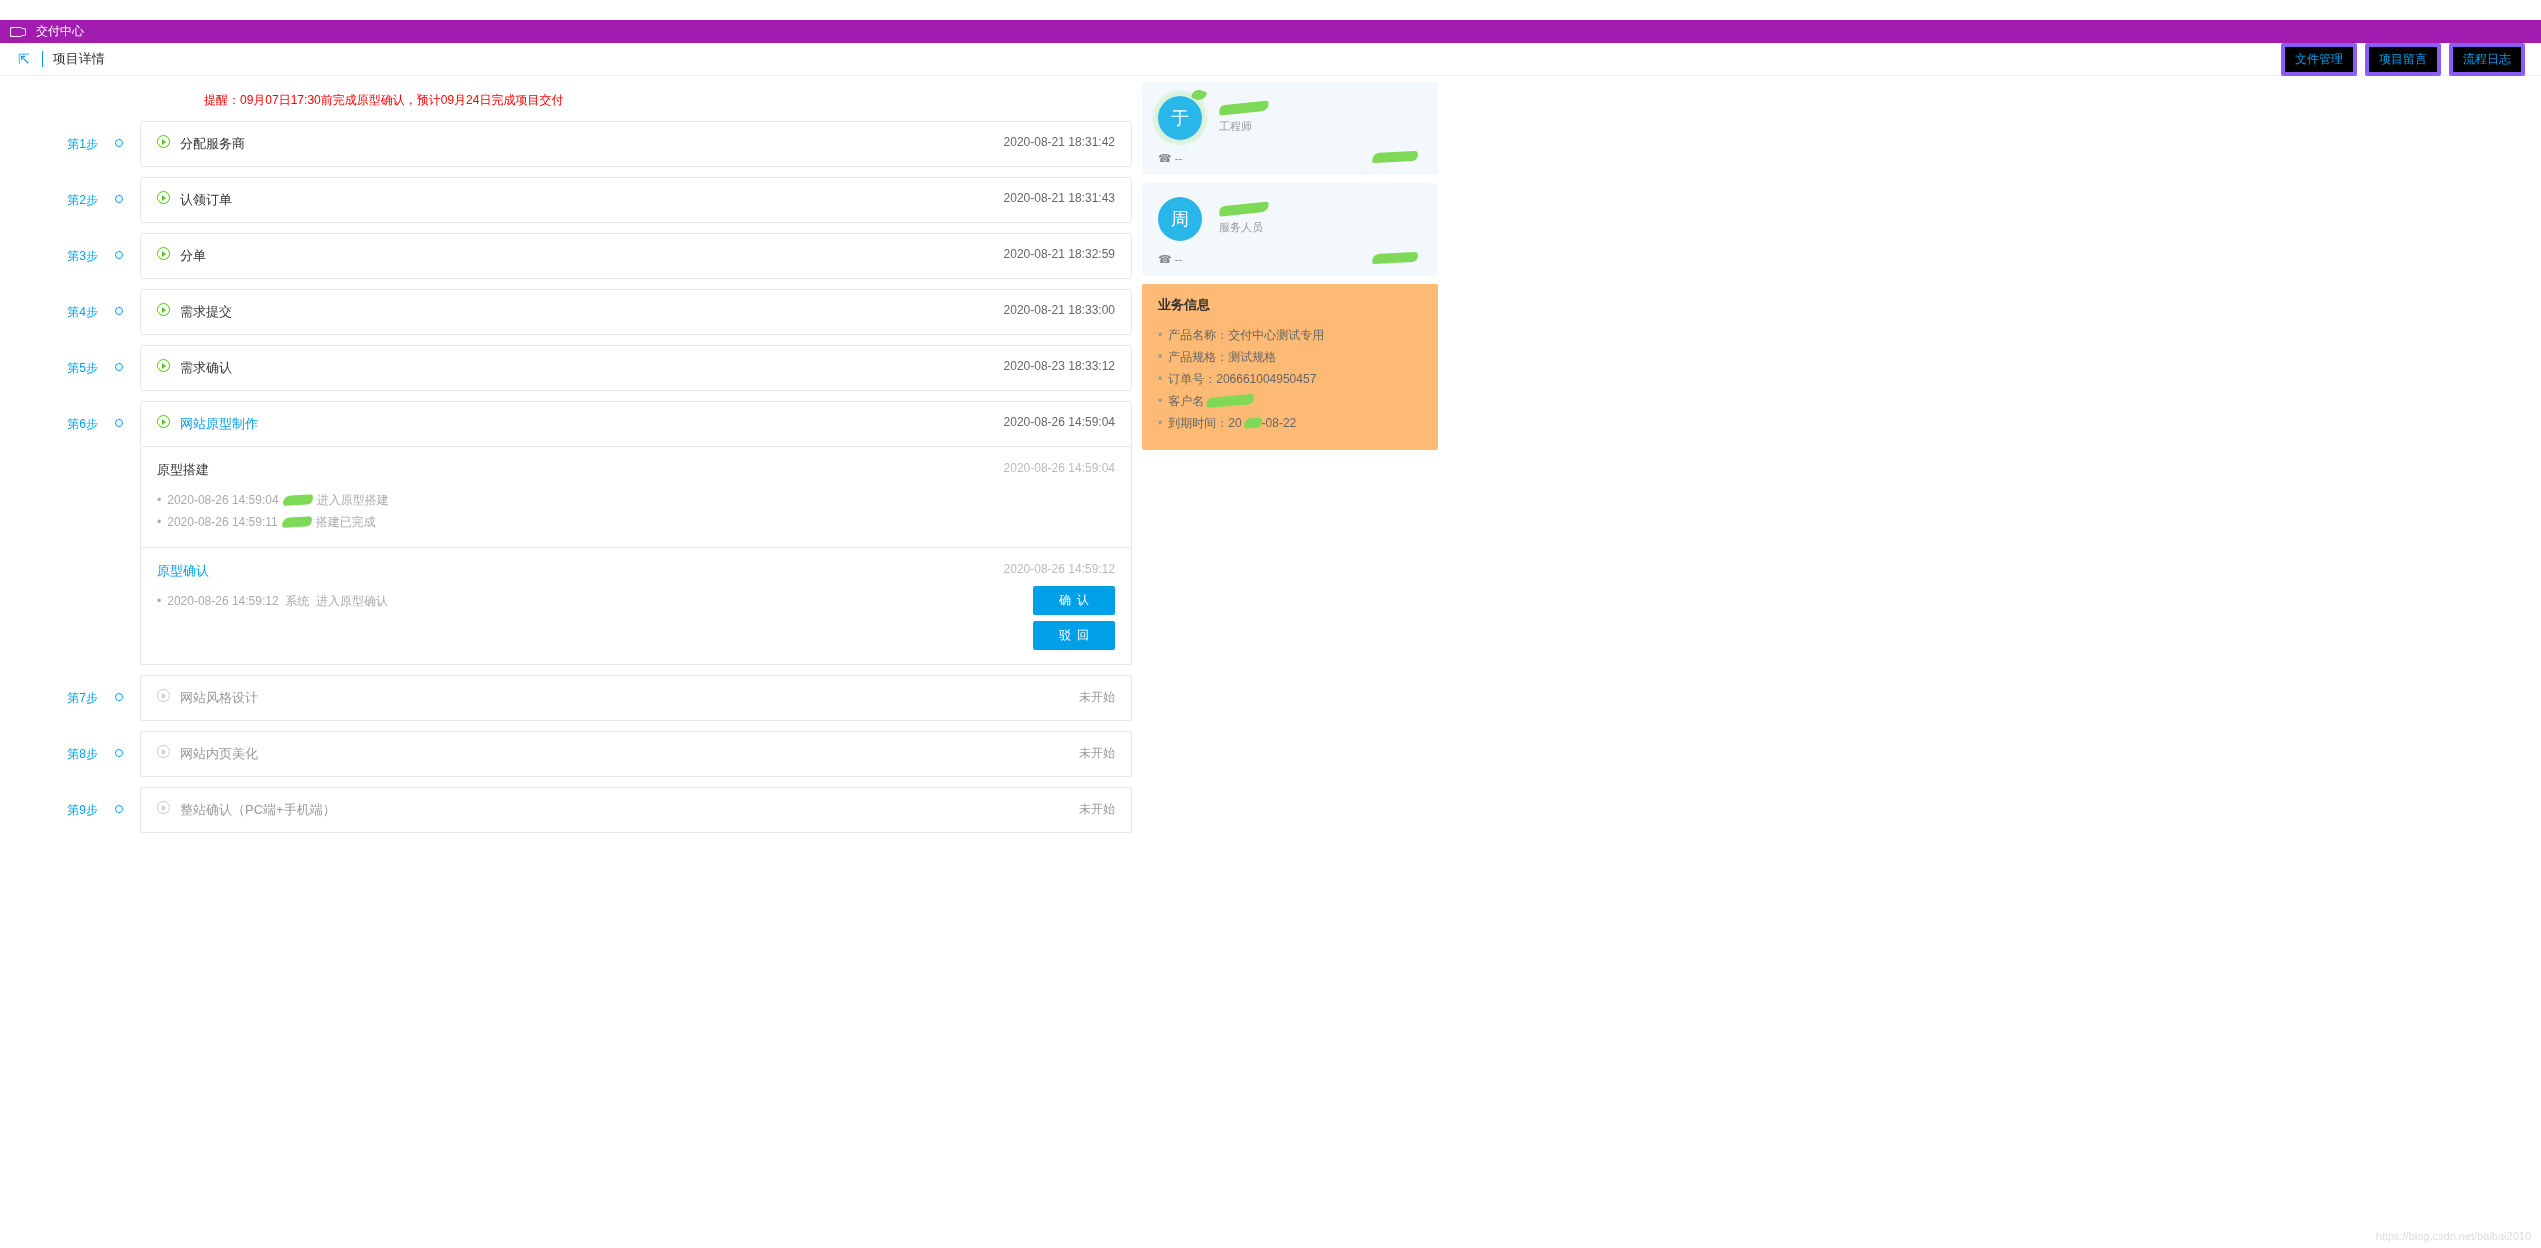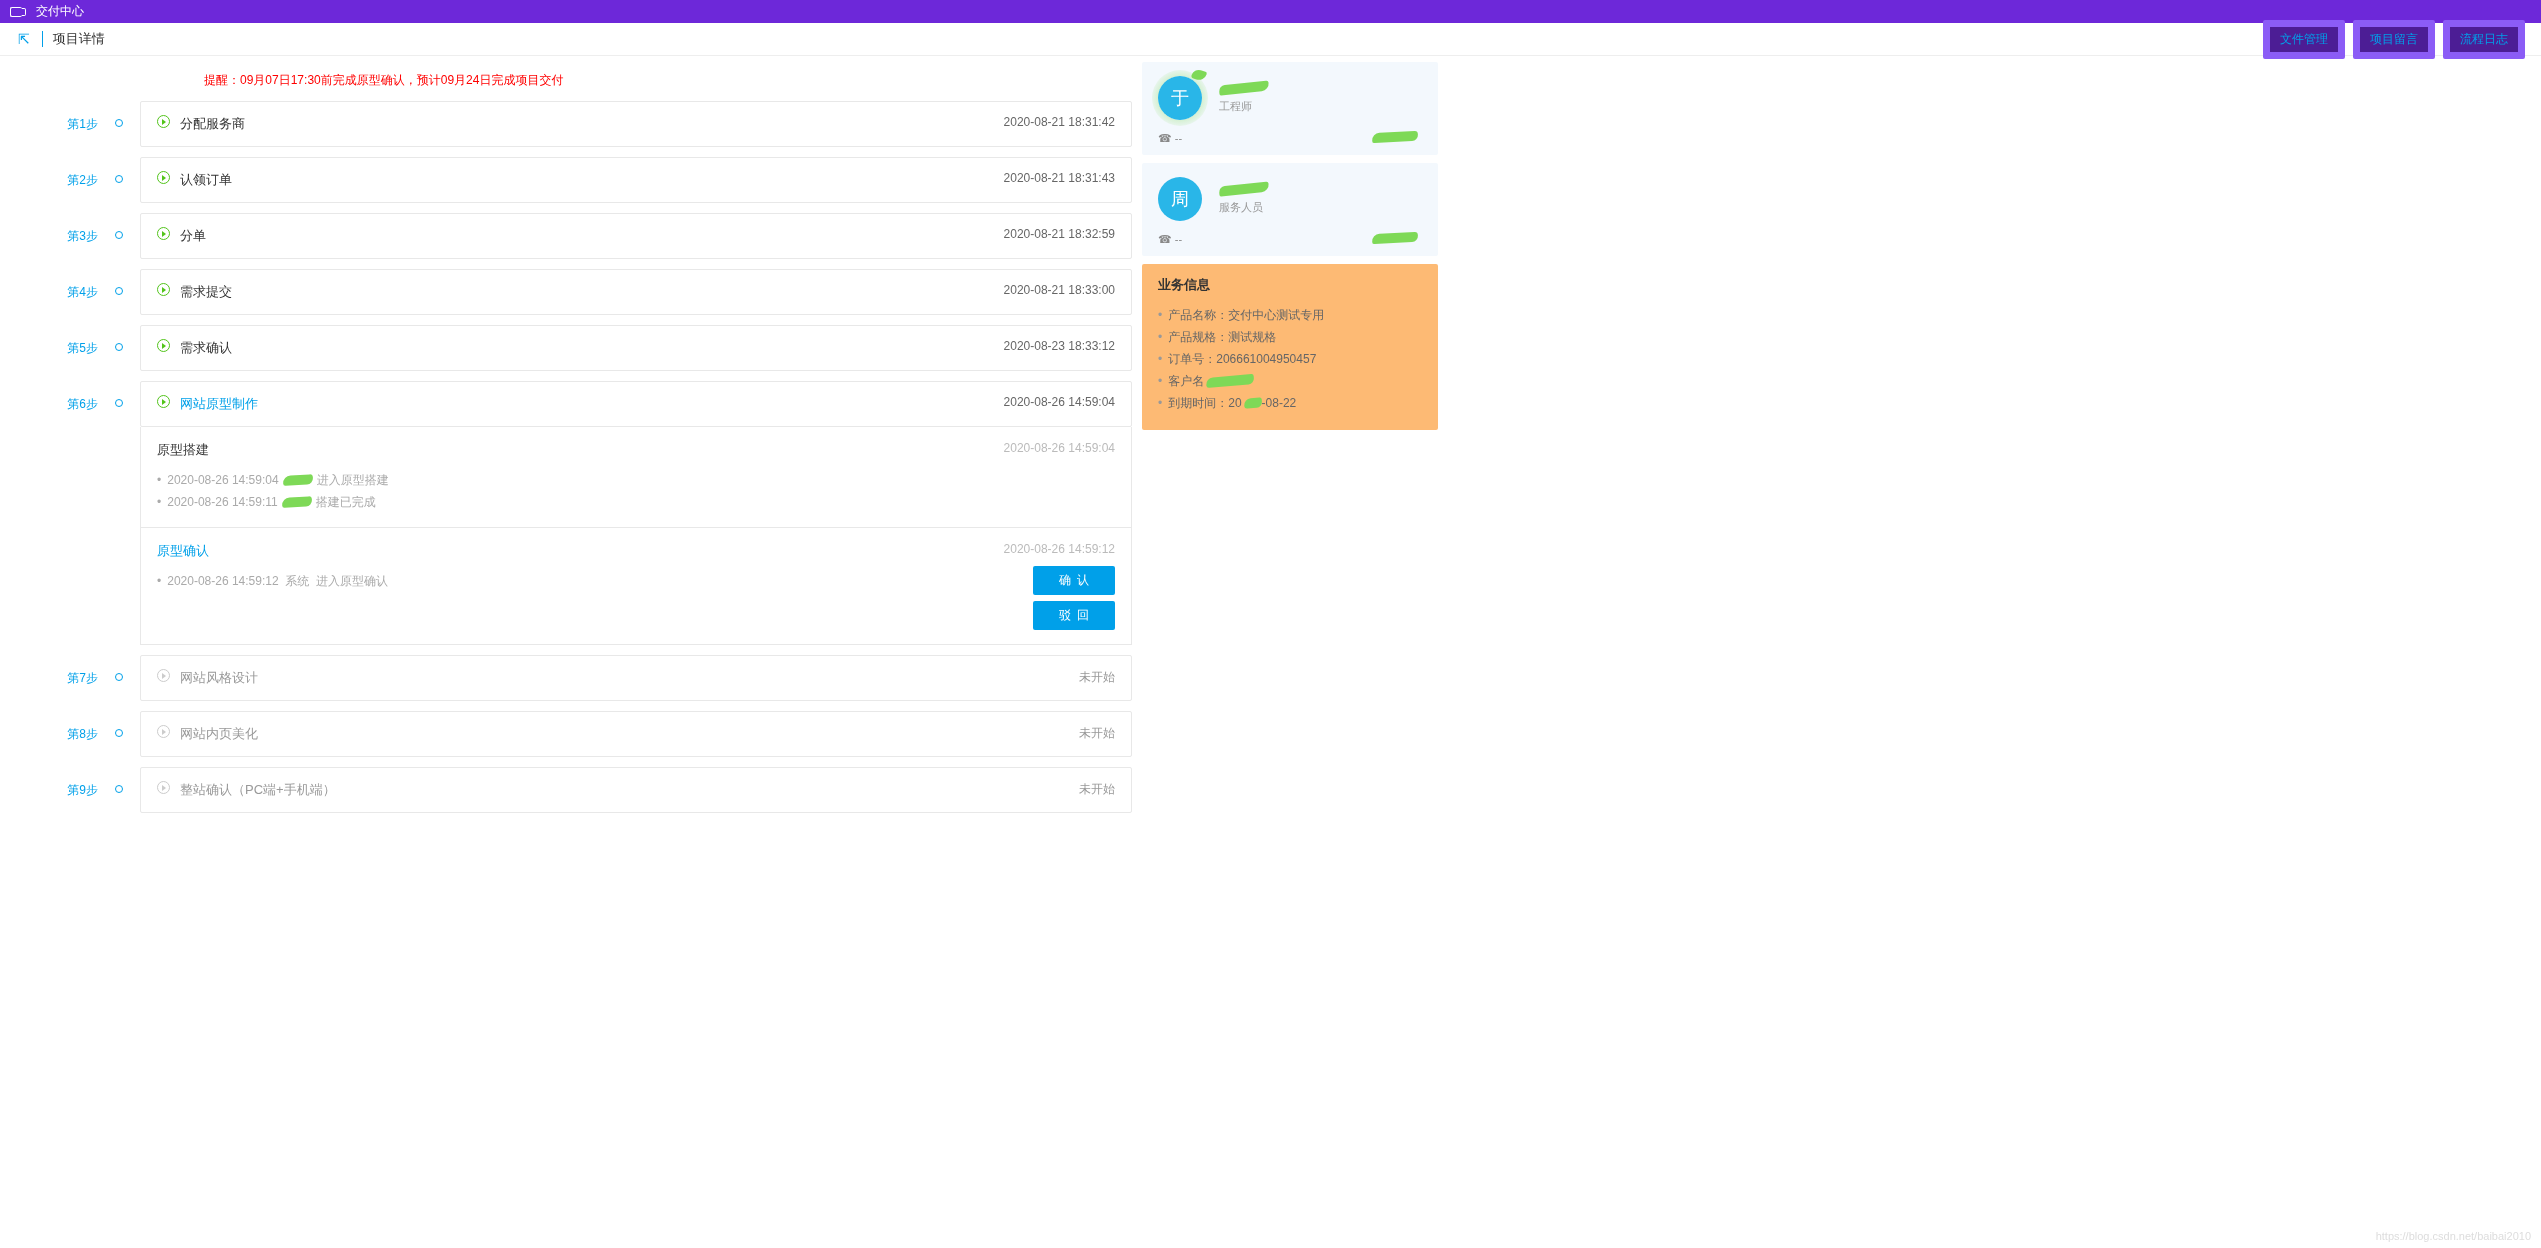--- a/index.html
+++ b/index.html
@@ -1,26 +1,26 @@
 <!DOCTYPE html>
 <html><head>
 <meta charset="utf-8">
 <style>
   * { margin: 0; padding: 0; box-sizing: border-box; }
   body { font-family: "Microsoft YaHei", -apple-system, sans-serif; font-size: 12px; color: #333; background: #fff; }
-  .topbar { background: #6d28d9; height: 23px; display: flex; align-items: center; padding: 0 10px; gap: 14px; }
+  .topbar { background: #a21caf; height: 23px; display: flex; align-items: center; padding: 0 10px; gap: 14px; margin-top: 20px; }
   .topbar-logo { display:inline-block; width:12px; height:10px; border:1.5px solid #fff; border-radius:2px; border-right:none; position:relative; }
   .topbar-logo::after{content:"";position:absolute;right:-4px;top:0;bottom:0;width:3px;border:1.5px solid #fff;border-left:none;border-radius:0 2px 2px 0;}
   .topbar-title { color:#fff; font-size:12px; }
   .subbar { height:33px; display:flex; align-items:center; padding:0 10px; border-bottom:1px solid #eee; }
   .back-icon{ color:#00a0e9; font-size:14px; padding:0 8px; cursor:pointer; }
   .sep { width:1px; height:16px; background:#00a0e9; margin:0 10px 0 4px; }
   .page-title{ font-size:13px; color:#333; }
   .subbar-right{ margin-left:auto; display:flex; gap:8px; padding-right:6px;}
-  .outline-btn{ border:7px solid #8b5cf6; color:#00a0e9; background:#4c1d95; padding:4px 10px; font-size:12px; cursor:pointer; border-radius:2px;}
+  .outline-btn{ border:4px solid #8b5cf6; color:#00a0e9; background:#000000; padding:4px 10px; font-size:12px; cursor:pointer; border-radius:2px;}
 
   .page { display:flex; padding:0 0 0 24px; }
   .left-col { width:18px; }
   .content-wrap{ flex:1; max-width:1090px; padding:6px 0 30px 10px; }
   .side-panel{ width:330px; padding:6px 24px 0 10px; }
 
   .reminder{ color:#ff0000; font-size:12px; padding:10px 0 12px 152px; }
 
   .step-row{ display:flex; align-items:flex-start; margin-bottom:10px; }
   .step-label{ width:46px; color:#00a0e9; font-size:12px; padding-top:15px; text-align:right; flex-shrink:0;}

